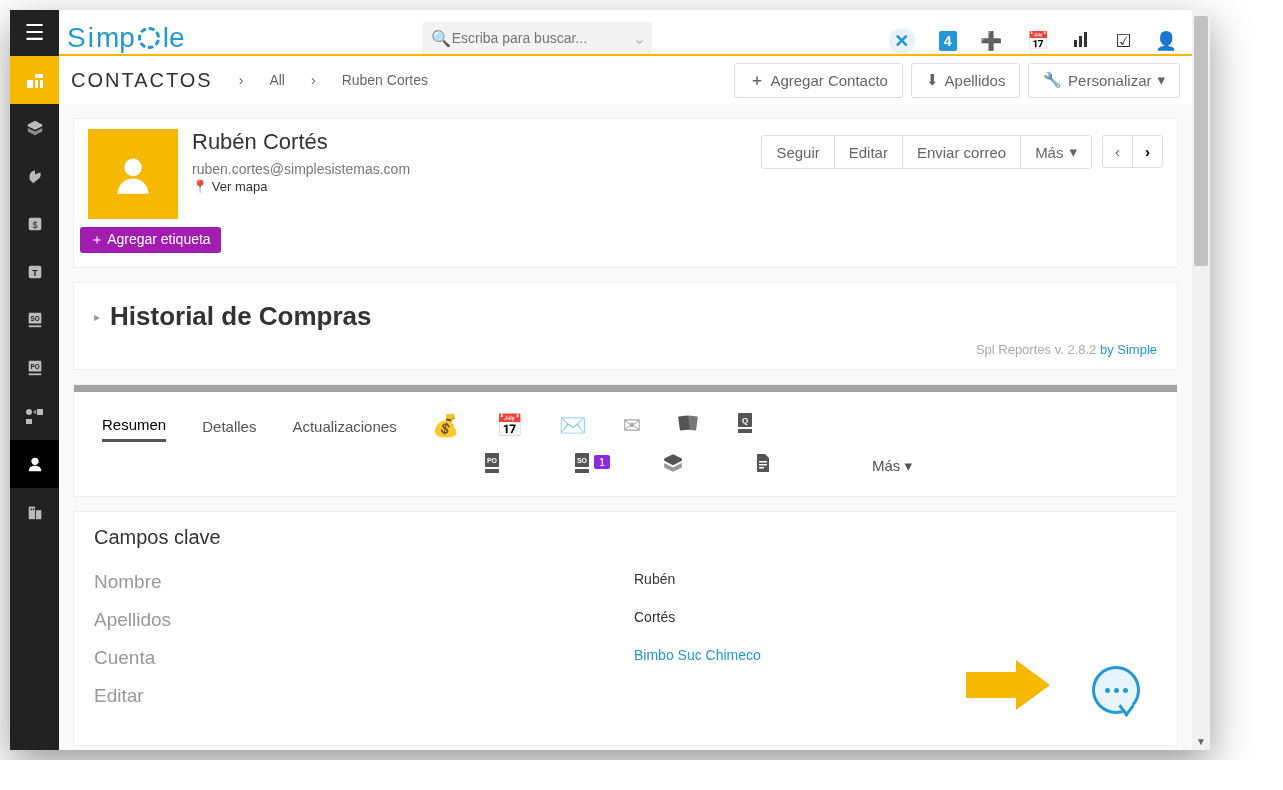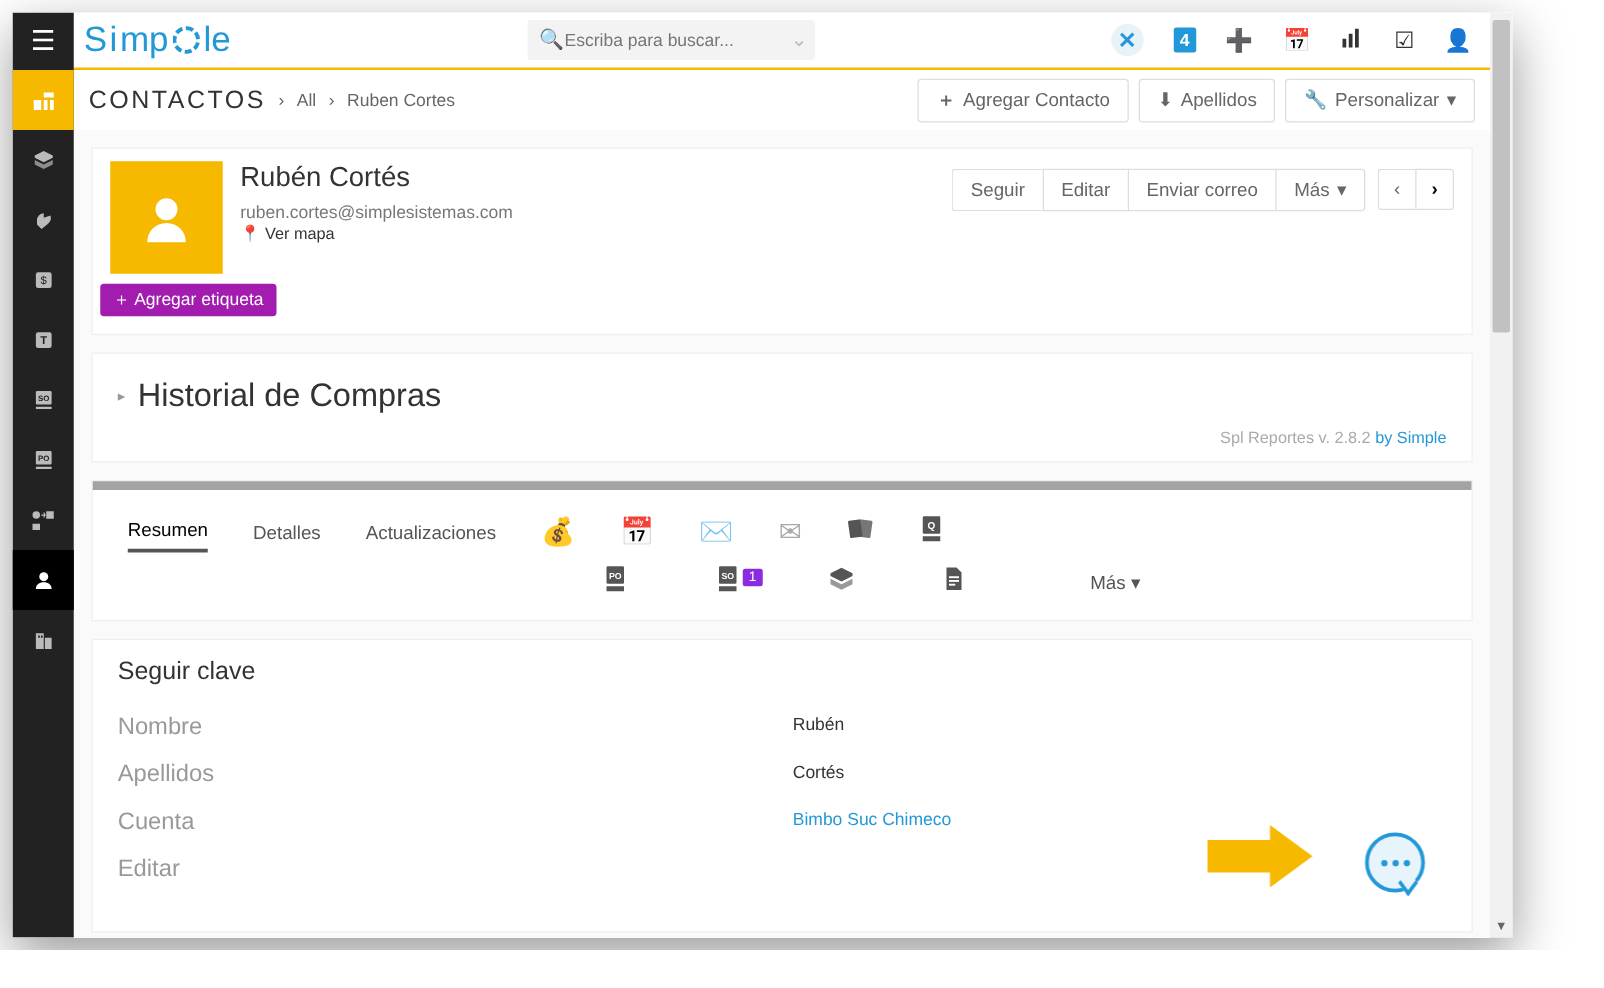--- a/index.html
+++ b/index.html
@@ -3,30 +3,30 @@
 <meta charset="utf-8">
 <style>
 *{box-sizing:border-box;margin:0;padding:0;font-family:-apple-system,BlinkMacSystemFont,"Segoe UI",Arial,sans-serif}
 body{background:#fff}
 .frame{width:1200px;height:740px;margin:10px;box-shadow:0 15px 40px rgba(0,0,0,.4);position:relative;overflow:hidden;background:#fff}
 .sidebar{position:absolute;left:0;top:0;bottom:0;width:49px;background:#222;z-index:5}
 .hamburger{height:46px;display:flex;align-items:center;justify-content:center;color:#fff;font-size:22px;cursor:pointer}
 .side-item{height:48px;display:flex;align-items:center;justify-content:center;color:#bbb;font-size:18px;cursor:pointer}
 .side-item.active{background:#f6b900;color:#fff}
 .side-item.sel{background:#000;color:#fff}
-.header{position:absolute;left:49px;right:18px;top:0;height:46px;display:flex;align-items:center;border-bottom:2px solid #f6b900;background:#fff}
+.header{position:absolute;left:49px;right:18px;top:0;height:46px;display:flex;align-items:flex-end;border-bottom:2px solid #f6b900;background:#fff}
 .logo{font-size:28px;font-weight:500;color:#2298d8;padding-left:8px;display:flex;align-items:center;gap:2px}
 .logo-dot{width:22px;height:22px;border:3px dashed #2298d8;border-radius:50%;display:inline-block;margin:0 1px}
 .search-box{margin-left:auto;margin-right:auto;position:relative;width:230px;height:32px;background:#f3f3f3;border-radius:3px;display:flex;align-items:center;padding:0 10px;color:#999}
 .search-box input{border:none;background:transparent;outline:none;flex:1;margin-left:0;font-size:14px;color:#666}
 .top-icons{display:flex;align-items:center;gap:24px;margin-right:14px}
 .ticon{color:#333;font-size:18px;cursor:pointer}
 .ticon.blue{color:#2298d8;font-weight:bold}
 .toolbar{position:absolute;left:49px;right:18px;top:50px;height:40px;display:flex;align-items:center;padding:0 12px;background:#fff}
-.crumbs{display:flex;align-items:center;gap:10px;font-size:14px;color:#666}
+.crumbs{display:flex;align-items:center;gap:26px;font-size:14px;color:#666}
 .crumbs .mod{font-family:"Arial Narrow",Arial;font-size:20px;letter-spacing:2px;color:#333}
 .actions-right{margin-left:auto;display:flex;gap:8px}
 .btn{border:1px solid #ddd;background:#fff;color:#666;padding:7px 14px;border-radius:3px;font-size:15px;cursor:pointer;display:inline-flex;align-items:center;gap:6px}
 .content{position:absolute;left:49px;right:18px;top:94px;bottom:0;overflow:auto;background:#fafafa}
 .card{background:#fff;margin:14px;border:1px solid #eee}
 .profile-head{padding:10px 14px 0;display:flex;gap:14px}
 .avatar{width:90px;height:90px;background:#f6b900;display:flex;align-items:center;justify-content:center;color:#fff;font-size:40px}
 .phead-info h2{font-size:22px;font-weight:400;color:#333;margin-bottom:6px}
 .phead-info .mail{color:#777;font-size:14px}
 .phead-info .map{color:#333;font-size:13px;margin-top:2px}
@@ -34,21 +34,21 @@
 .bgrp{display:flex}
 .bgrp .btn{border-radius:0;border-right:none}
 .bgrp .btn:first-child{border-radius:3px 0 0 3px}
 .bgrp .btn:last-child{border-radius:0 3px 3px 0;border-right:1px solid #ddd}
 .btn.sq{padding:7px 12px}
 .tag-row{padding:8px 0 14px 6px}
 .tag-btn{background:#a21caf;color:#fff;border:none;padding:4px 10px;border-radius:3px;font-size:14px;cursor:pointer}
 .hist{padding:18px 20px 4px;border-top:1px solid #eee}
 .hist-head{display:flex;align-items:center;gap:10px}
 .hist-head .tri{color:#999;font-size:12px}
-.hist-head h3{font-size:26px;font-weight:400;color:#333}
+.hist-head h3{font-size:26px;font-weight:700;color:#333}
 .hist-foot{text-align:right;color:#aaa;font-size:13px;margin-top:10px;padding-bottom:8px}
 .hist-foot a{color:#2298d8;text-decoration:none}
 .tabs-row{display:flex;align-items:center;gap:36px;padding:18px 28px 10px;border-top:7px solid #a3a3a3;flex-wrap:wrap}
 .tab{color:#555;font-size:15px;cursor:pointer;padding:6px 0}
 .tab.active{color:#000;border-bottom:3px solid #555;font-weight:500}
 .itab{color:#555;font-size:22px;cursor:pointer;position:relative}
 .itab .badge{background:#8a2be2;color:#fff;font-size:11px;padding:1px 5px;border-radius:2px;position:absolute;right:-18px;top:3px}
 .tabs-row2{display:flex;gap:70px;align-items:center;padding:0 28px 16px 408px}
 .tabs-row2 .mas{color:#555;font-size:15px;cursor:pointer;margin-left:30px}
 .kfields{padding:14px 20px 30px;border-top:1px solid #eee}
@@ -280,21 +280,21 @@
               <path d="M3 2h8l4 4v14H3z"></path>
               <rect x="5" y="9" width="8" height="1.5" fill="#fff"></rect>
               <rect x="5" y="12" width="8" height="1.5" fill="#fff"></rect>
               <rect x="5" y="15" width="5" height="1.5" fill="#fff"></rect>
             </svg></span>
         <span class="mas"><span>Más</span> <span>▾</span></span>
       </div>
     </div>
 
     <div class="card kfields">
-      <h4>Seguir clave</h4>
+      <h4>Campos clave</h4>
       <div>
           <div class="frow">
             <div class="flabel">Nombre</div>
             <div class="fval">Rubén</div>
           </div>
           <div class="frow">
             <div class="flabel">Apellidos</div>
             <div class="fval">Cortés</div>
           </div>
           <div class="frow">

